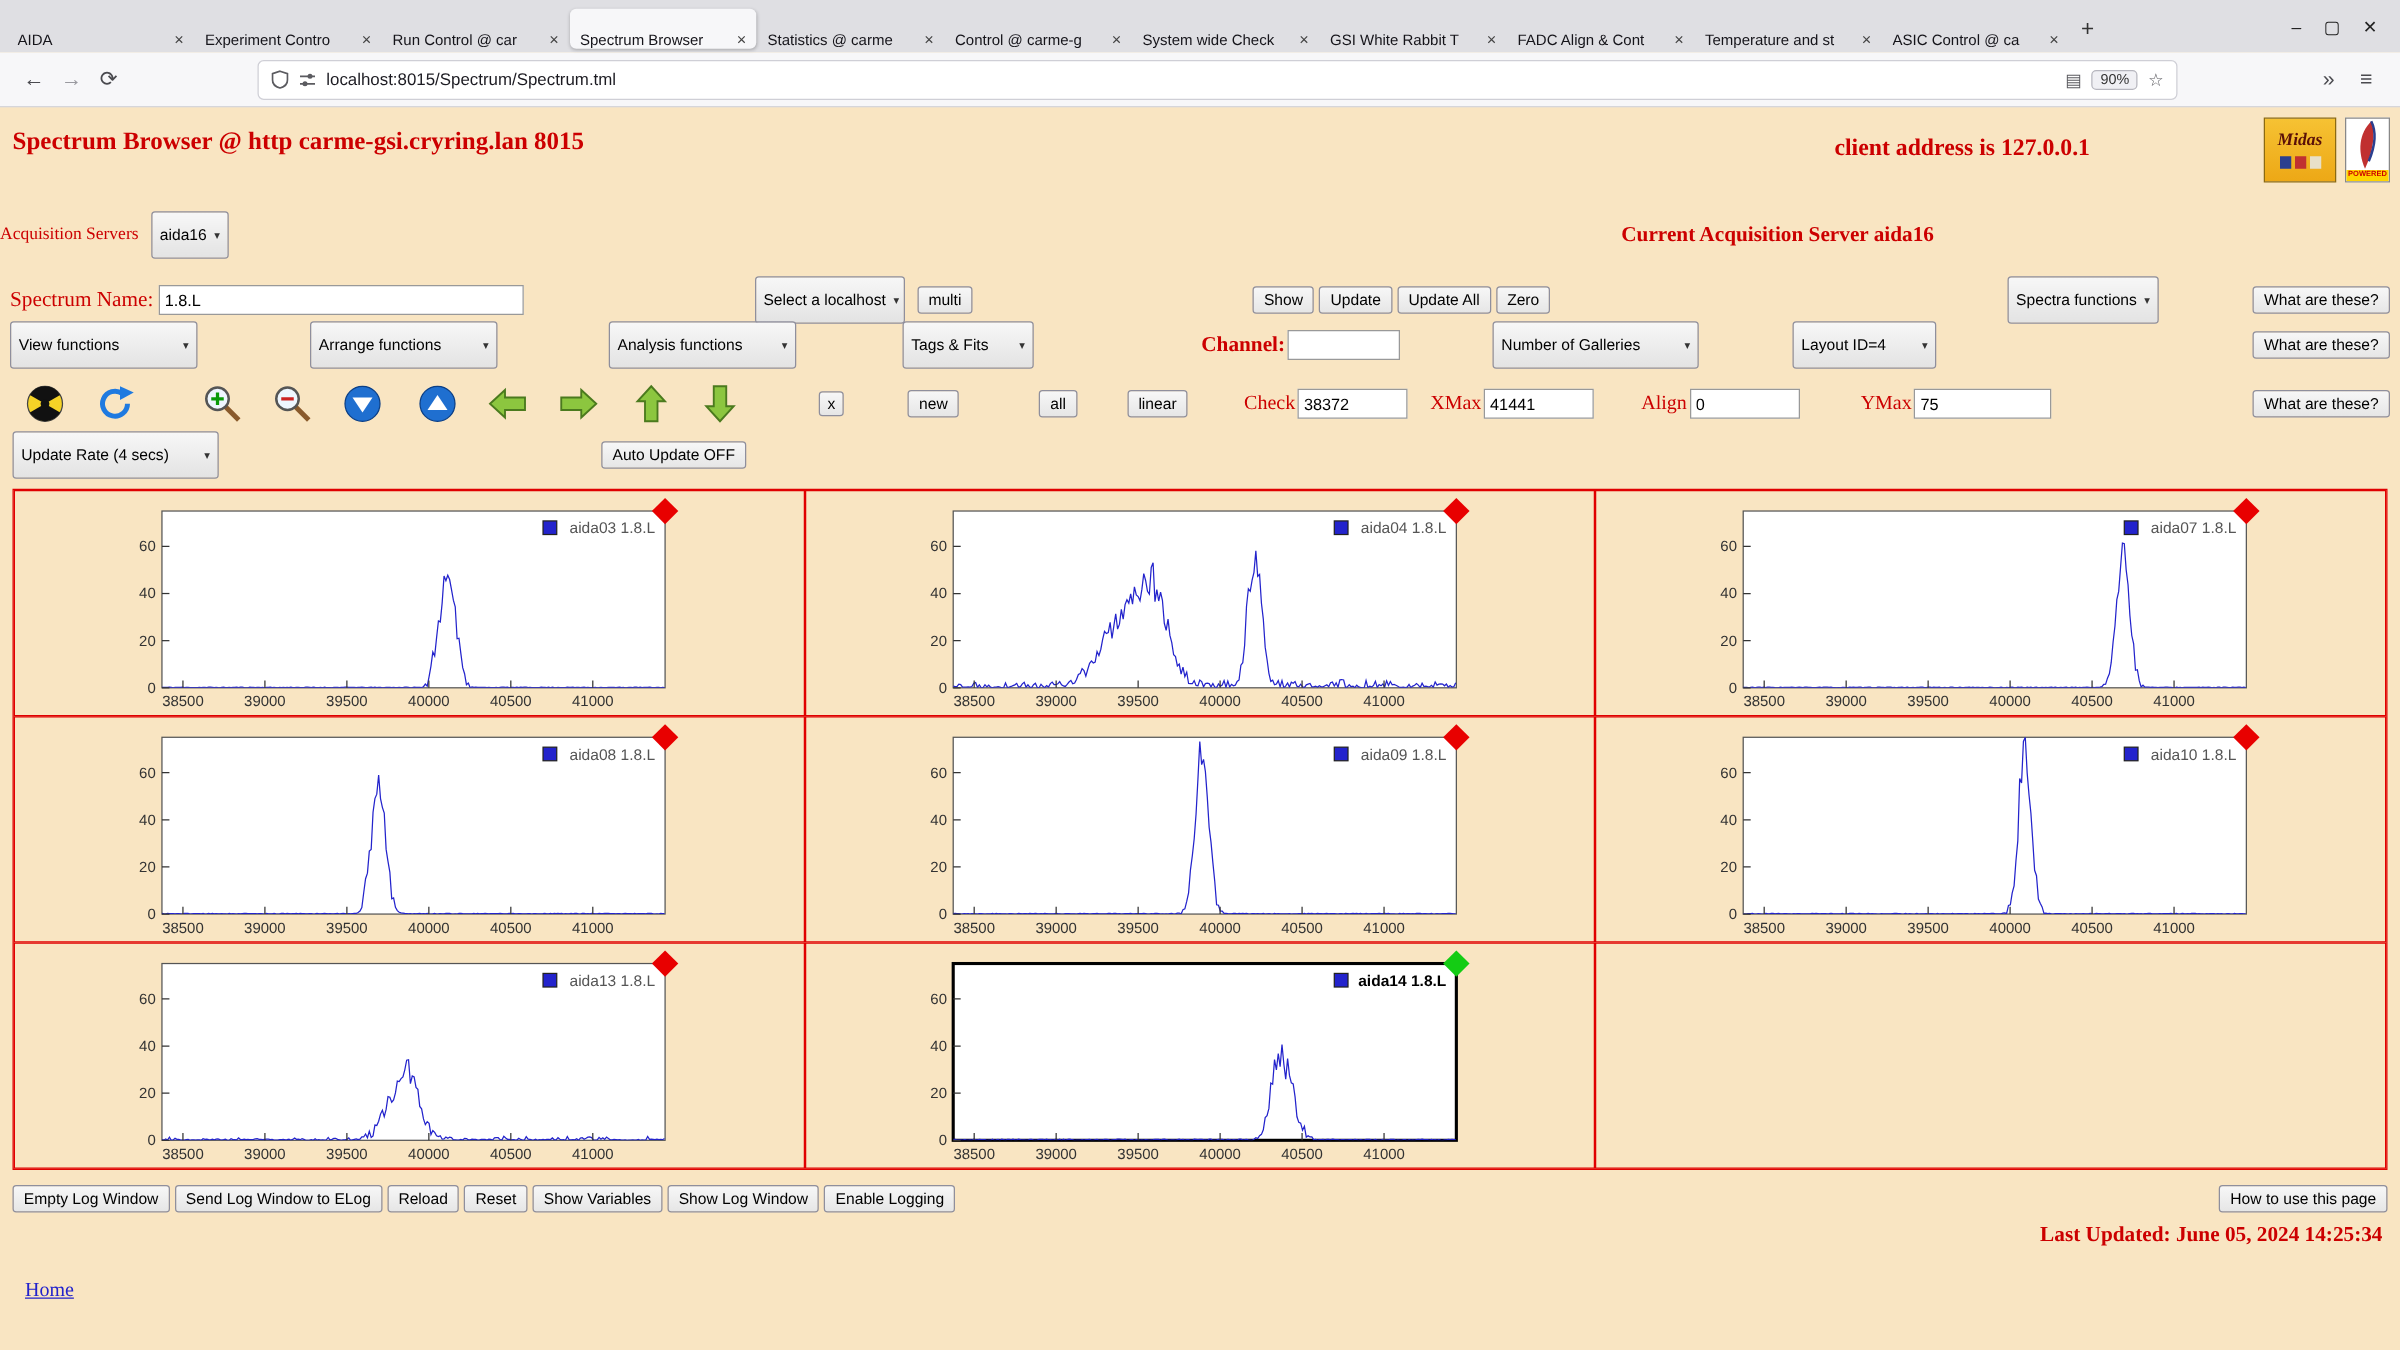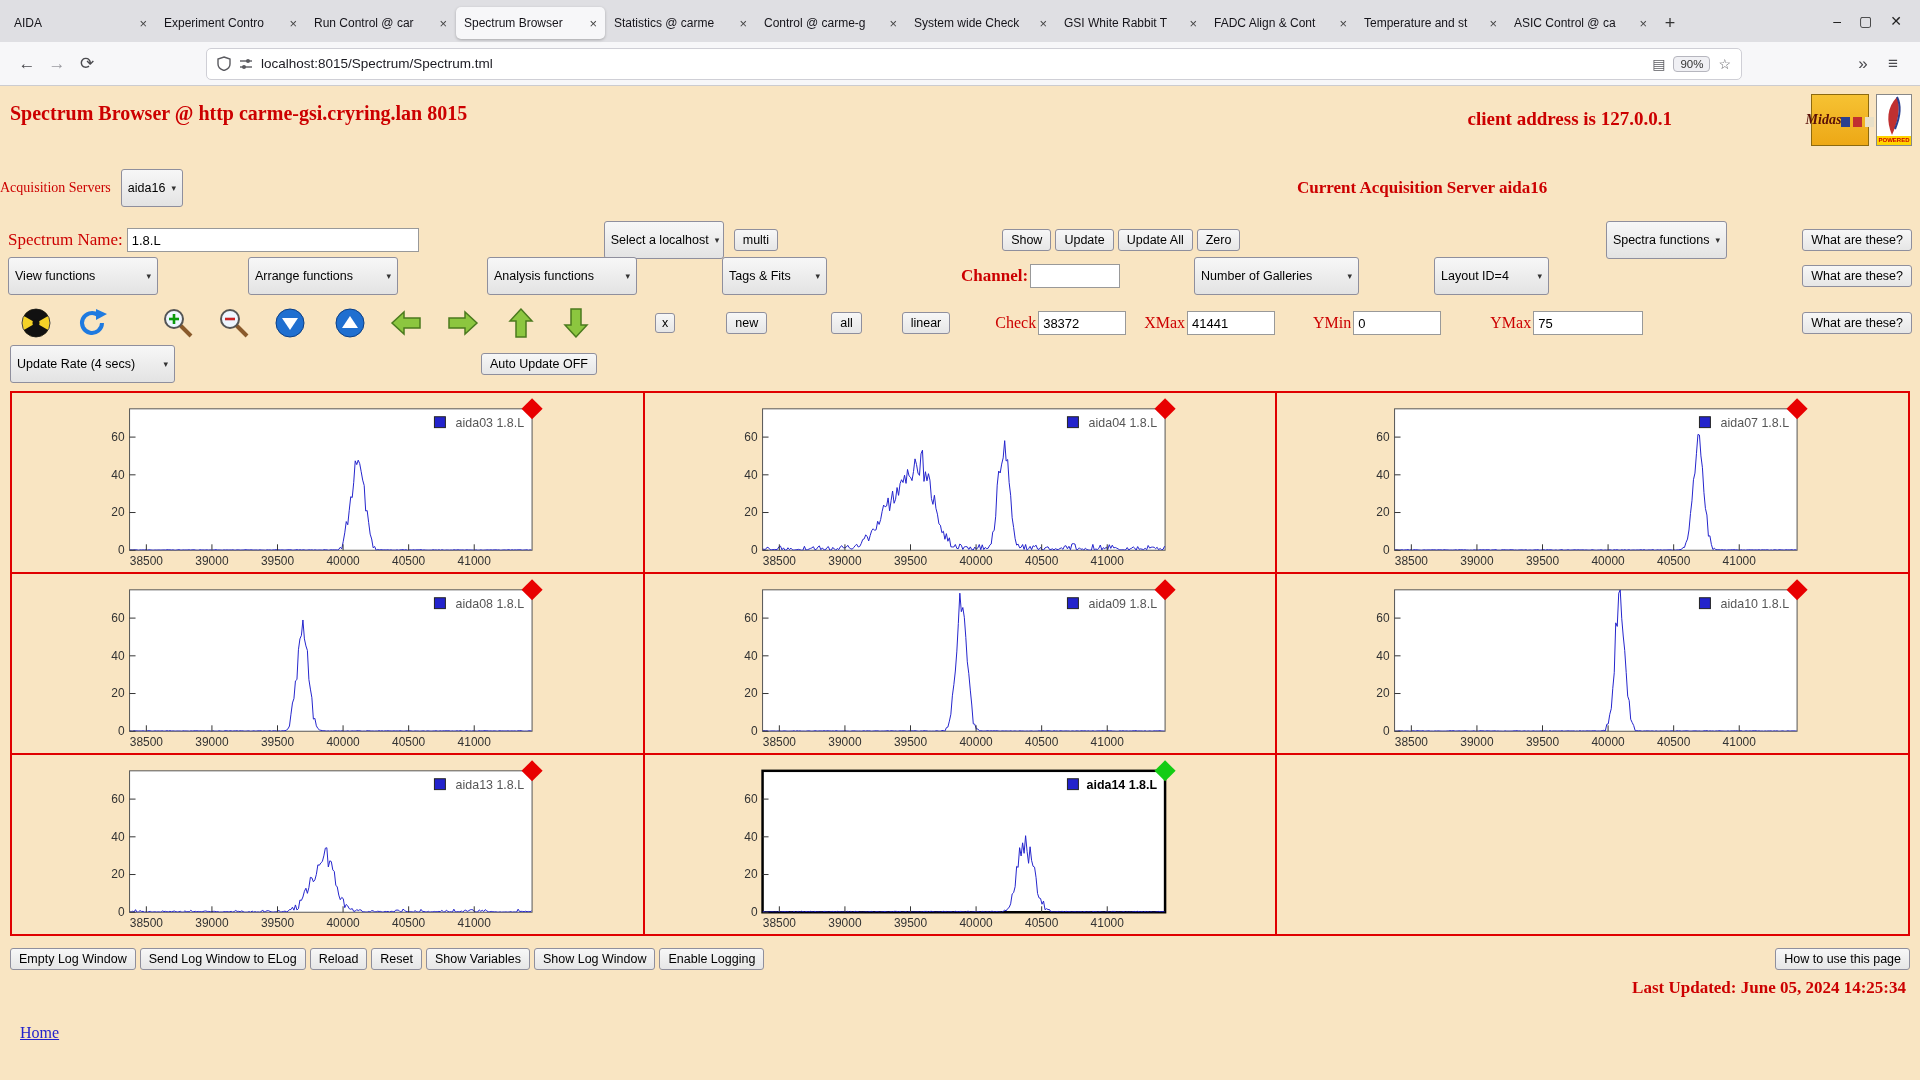--- a/index.html
+++ b/index.html
@@ -1,21 +1,21 @@
 <!DOCTYPE html>
 <html><head>
 <meta charset="utf-8">
 <style>
   * { box-sizing: border-box; margin: 0; padding: 0; }
   html,body { width:1920px; height:1080px; overflow:hidden; background:#f9e5c2;
               font-family:"Liberation Sans", sans-serif; }
 
   
   .tabbar { height:42px; background:#dfdfe3; display:flex; align-items:center; padding:0 6px; }
-  .tab { width:149px; height:32px; margin-top:4px; border-radius:5px; display:flex; align-items:center;
+  .tab { width:149px; height:32px; margin-top:4px; border-radius:5px; display:flex; align-items:flex-end;
          gap:6px; padding:0 8px; font-size:12px; color:#15141a; overflow:hidden; white-space:nowrap;
          position:relative; flex:0 0 auto; }
   .tab + .tab { margin-left:1px; }
   .tab.active { background:#f7f7f9; box-shadow:0 1px 3px rgba(0,0,0,.25); }
   .tab-label { flex:1; overflow:hidden; white-space:nowrap; }
   .tab-close { color:#444; font-size:13px; flex:0 0 auto; }
   .newtab { width:30px; height:30px; margin-top:4px; display:flex; align-items:center; justify-content:center;
             font-size:18px; color:#333; border-radius:4px; }
   .win-controls { margin-left:auto; display:flex; gap:18px; padding-right:12px; color:#222; font-size:14px; }
 
@@ -34,21 +34,21 @@
 
   
   .page { position:relative; height:994px; background:#f9e5c2; }
 
   .page-header { padding:16px 10px 0 10px; position:relative; height:58px; }
   .page-title { font:bold 20px "Liberation Serif", serif; color:#cc0000; }
   .client-addr { position:absolute; top:22px; right:248px; font:bold 19px "Liberation Serif", serif; color:#cc0000; }
 
   .logos { position:absolute; top:8px; right:8px; display:flex; gap:7px; }
   .midas-logo { width:58px; height:52px; background:linear-gradient(#f6c233,#eda816); border:1px solid #8c6a10;
-                display:flex; flex-direction:row; align-items:center; justify-content:center; }
+                display:flex; flex-direction:column; align-items:center; justify-content:center; }
   .midas-logo .m-txt { font:bold italic 14px "Liberation Serif", serif; color:#5a1008; }
   .midas-logo .m-bits { display:flex; gap:3px; margin-top:4px; }
   .midas-logo .bit { width:9px; height:10px; }
   .tcl-logo { width:36px; height:52px; background:#ffffff; border:1px solid #888; position:relative; overflow:hidden; }
   .tcl-strip { position:absolute; bottom:0; left:0; right:0; height:9px; background:#ffd400;
                font:bold 6px "Liberation Sans", sans-serif; color:#c00; text-align:center; line-height:9px; }
 
   .acq-row { margin-top:30px; height:28px; display:flex; align-items:center; position:relative; }
   .acq-label { font-size:14px; }
   .acq-current { position:absolute; left:1297px; font:bold 17px "Liberation Serif", serif; color:#cc0000; }
@@ -318,21 +318,21 @@
         </svg>
     </span>
     <button class="btn small" style="margin-left:61px">x</button>
     <button class="btn" style="margin-left:51px">new</button>
     <button class="btn" style="margin-left:64px">all</button>
     <button class="btn" style="margin-left:40px">linear</button>
     <span class="rlabel" style="margin-left:45px;font-size:16px">Check</span>
     <input class="inp" style="margin-left: 2px; width: 88px;" value="38372">
     <span class="rlabel" style="margin-left:18px;font-size:16px">XMax</span>
     <input class="inp" style="margin-left: 2px; width: 88px;" value="41441">
-    <span class="rlabel" style="margin-left:38px;font-size:16px">YMin</span>
+    <span class="rlabel" style="margin-left:38px;font-size:16px">Align</span>
     <input class="inp" style="margin-left: 2px; width: 88px;" value="0">
     <span class="rlabel" style="margin-left:49px;font-size:16px">YMax</span>
     <input class="inp" style="margin-left: 2px; width: 110px;" value="75">
     <button class="btn what-btn">What are these?</button>
   </div>
 
   <div class="ctrl-row row4">
     <span class="sel" style="margin-left:2px;width:165px">
         <span>Update Rate (4 secs)</span>
         <span class="caret" style="margin-left:auto">▾</span>

